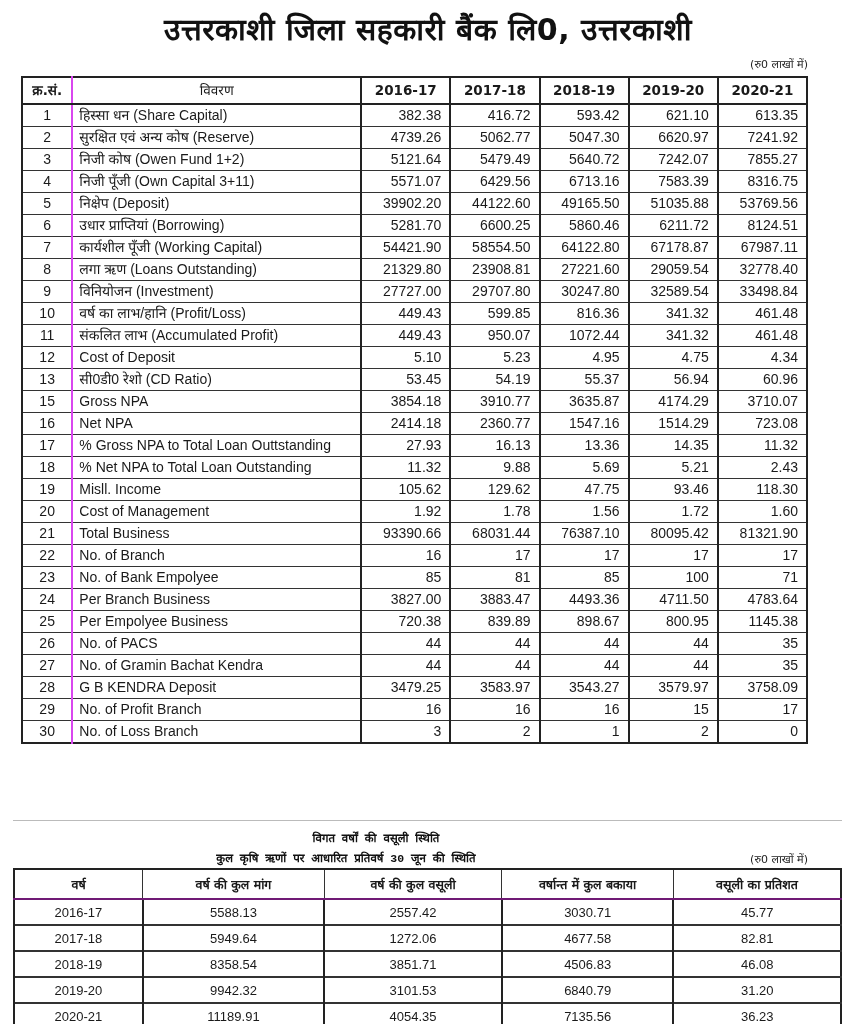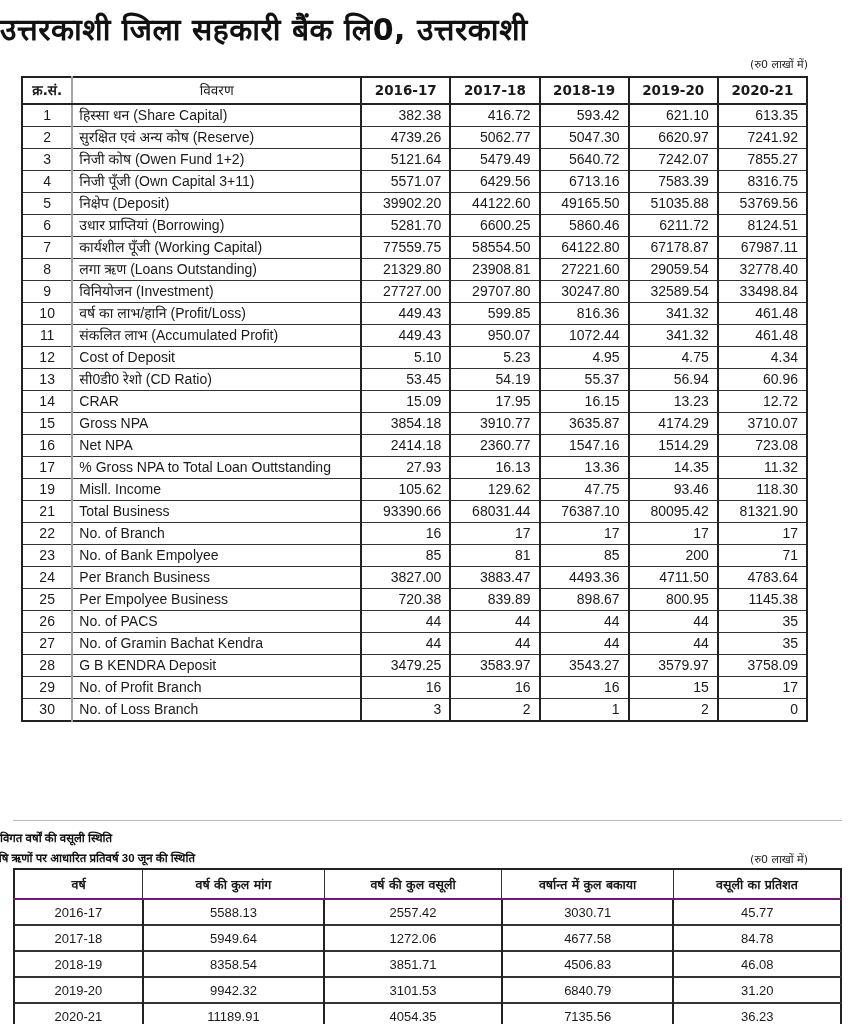--- a/index.html
+++ b/index.html
@@ -1,33 +1,33 @@
 <!DOCTYPE html>
 <html><head>
 <meta charset="utf-8">
 <style>
   html, body { margin: 0; padding: 0; background: #ffffff; }
   body { width: 856px; height: 1024px; position: relative; overflow: hidden; font-family: "Liberation Sans", sans-serif; color: #1a1a1a; }
-  .title { position: absolute; top: 8px; left: 0; width: 856px; text-align: left; font-family: "DejaVu Sans", sans-serif; font-weight: bold; font-size: 30px; letter-spacing: 0.5px; color: #111; }
+  .title { position: absolute; top: 8px; left: 0; width: 856px; text-align: center; font-family: "DejaVu Sans", sans-serif; font-weight: bold; font-size: 30px; letter-spacing: 0.5px; color: #111; }
   .unit-note { position: absolute; font-family: "DejaVu Sans", sans-serif; font-size: 11px; color: #222; }
   .unit1 { top: 56px; right: 48px; }
   table { border-collapse: collapse; position: absolute; }
   .t1 { left: 21px; top: 76px; width: 787px; border: 2px solid #222; }
   .t1 th, .t1 td { border: 1px solid #333; height: 21px; padding: 0 6px; font-size: 14px; line-height: 21px; }
   .t1 thead th { height: 25px; font-family: "DejaVu Sans", sans-serif; font-size: 13.5px; font-weight: bold; background: #fff; border-bottom: 2px solid #222; }
   .t1 thead th.c-desc { font-weight: normal; }
   .t1 td.sn { text-align: center; width: 38px; }
   .t1 td.desc { text-align: left; width: 278px; white-space: nowrap; font-size: 14px; margin-top: 39px; }
   .t1 td.num { text-align: right; padding-right: 8px; }
   .t1 col.cy { width: 93px; }
-  .t1 td.sn, .t1 th.c-sn { border-right: 2px solid #a3a3a3; }
+  .t1 td.sn, .t1 th.c-sn { border-right: 2px solid #d946ef; }
   .t1 td.desc, .t1 th.c-desc { border-right: 2px solid #222; }
   .t1 td.num, .t1 th.c-year { border-left: 2px solid #222; }
   .sep-line { position: absolute; left: 13px; top: 820px; width: 829px; height: 1px; background: #bbb; }
-  .sub-title { position: absolute; left: 0; width: 752px; text-align: left; font-family: Liberation Sans, sans-serif; font-weight: bold; font-size: 11.5px; color: #111; }
+  .sub-title { position: absolute; left: 0; width: 752px; text-align: center; font-family: Liberation Mono, monospace; font-weight: bold; font-size: 11.5px; color: #111; }
   .st1 { top: 830px; }
   .st2 { top: 850px; left: -30px; }
   .unit2 { top: 851px; right: 48px; }
   .t2 { left: 13px; top: 868px; width: 829px; border: 2px solid #222; }
   .t2 th, .t2 td { border: 1px solid #333; text-align: center; }
   .t2 thead th { height: 26px; font-family: "DejaVu Sans", sans-serif; font-weight: bold; font-size: 12.5px; border-bottom: 2px solid #701a75; }
   .t2 td { height: 22px; font-size: 13px; border-left: 2px solid #222; font-family: "Liberation Sans Narrow", "Liberation Sans", sans-serif; }
   .t2 tbody tr + tr td { border-top: 2px solid #333; }
 </style>
 </head>
@@ -108,21 +108,21 @@
         <td class="desc">उधार प्राप्तियां (Borrowing)</td>
         <td class="num">5281.70</td>
         <td class="num">6600.25</td>
         <td class="num">5860.46</td>
         <td class="num">6211.72</td>
         <td class="num">8124.51</td>
       </tr>
       <tr>
         <td class="sn">7</td>
         <td class="desc">कार्यशील पूँजी (Working Capital)</td>
-        <td class="num">77559.75</td>
+        <td class="num">54421.90</td>
         <td class="num">58554.50</td>
         <td class="num">64122.80</td>
         <td class="num">67178.87</td>
         <td class="num">67987.11</td>
       </tr>
       <tr>
         <td class="sn">8</td>
         <td class="desc">लगा ऋण (Loans Outstanding)</td>
         <td class="num">21329.80</td>
         <td class="num">23908.81</td>
@@ -169,29 +169,20 @@
       <tr>
         <td class="sn">13</td>
         <td class="desc">सी0डी0 रेशो (CD Ratio)</td>
         <td class="num">53.45</td>
         <td class="num">54.19</td>
         <td class="num">55.37</td>
         <td class="num">56.94</td>
         <td class="num">60.96</td>
       </tr>
       <tr>
-        <td class="sn">14</td>
-        <td class="desc">CRAR</td>
-        <td class="num">15.09</td>
-        <td class="num">17.95</td>
-        <td class="num">16.15</td>
-        <td class="num">13.23</td>
-        <td class="num">12.72</td>
-      </tr>
-      <tr>
         <td class="sn">15</td>
         <td class="desc">Gross NPA</td>
         <td class="num">3854.18</td>
         <td class="num">3910.77</td>
         <td class="num">3635.87</td>
         <td class="num">4174.29</td>
         <td class="num">3710.07</td>
       </tr>
       <tr>
         <td class="sn">16</td>
@@ -205,29 +196,47 @@
       <tr>
         <td class="sn">17</td>
         <td class="desc">% Gross NPA to Total Loan Outtstanding</td>
         <td class="num">27.93</td>
         <td class="num">16.13</td>
         <td class="num">13.36</td>
         <td class="num">14.35</td>
         <td class="num">11.32</td>
       </tr>
       <tr>
+        <td class="sn">18</td>
+        <td class="desc">% Net NPA to Total Loan Outstanding</td>
+        <td class="num">11.32</td>
+        <td class="num">9.88</td>
+        <td class="num">5.69</td>
+        <td class="num">5.21</td>
+        <td class="num">2.43</td>
+      </tr>
+      <tr>
         <td class="sn">19</td>
         <td class="desc">Misll. Income</td>
         <td class="num">105.62</td>
         <td class="num">129.62</td>
         <td class="num">47.75</td>
         <td class="num">93.46</td>
         <td class="num">118.30</td>
       </tr>
       <tr>
+        <td class="sn">20</td>
+        <td class="desc">Cost of Management</td>
+        <td class="num">1.92</td>
+        <td class="num">1.78</td>
+        <td class="num">1.56</td>
+        <td class="num">1.72</td>
+        <td class="num">1.60</td>
+      </tr>
+      <tr>
         <td class="sn">21</td>
         <td class="desc">Total Business</td>
         <td class="num">93390.66</td>
         <td class="num">68031.44</td>
         <td class="num">76387.10</td>
         <td class="num">80095.42</td>
         <td class="num">81321.90</td>
       </tr>
       <tr>
         <td class="sn">22</td>
@@ -237,21 +246,21 @@
         <td class="num">17</td>
         <td class="num">17</td>
         <td class="num">17</td>
       </tr>
       <tr>
         <td class="sn">23</td>
         <td class="desc">No. of  Bank Empolyee</td>
         <td class="num">85</td>
         <td class="num">81</td>
         <td class="num">85</td>
-        <td class="num">200</td>
+        <td class="num">100</td>
         <td class="num">71</td>
       </tr>
       <tr>
         <td class="sn">24</td>
         <td class="desc">Per Branch Business</td>
         <td class="num">3827.00</td>
         <td class="num">3883.47</td>
         <td class="num">4493.36</td>
         <td class="num">4711.50</td>
         <td class="num">4783.64</td>
@@ -342,21 +351,21 @@
         <td>5588.13</td>
         <td>2557.42</td>
         <td>3030.71</td>
         <td>45.77</td>
       </tr>
       <tr>
         <td>2017-18</td>
         <td>5949.64</td>
         <td>1272.06</td>
         <td>4677.58</td>
-        <td>84.78</td>
+        <td>82.81</td>
       </tr>
       <tr>
         <td>2018-19</td>
         <td>8358.54</td>
         <td>3851.71</td>
         <td>4506.83</td>
         <td>46.08</td>
       </tr>
       <tr>
         <td>2019-20</td>

